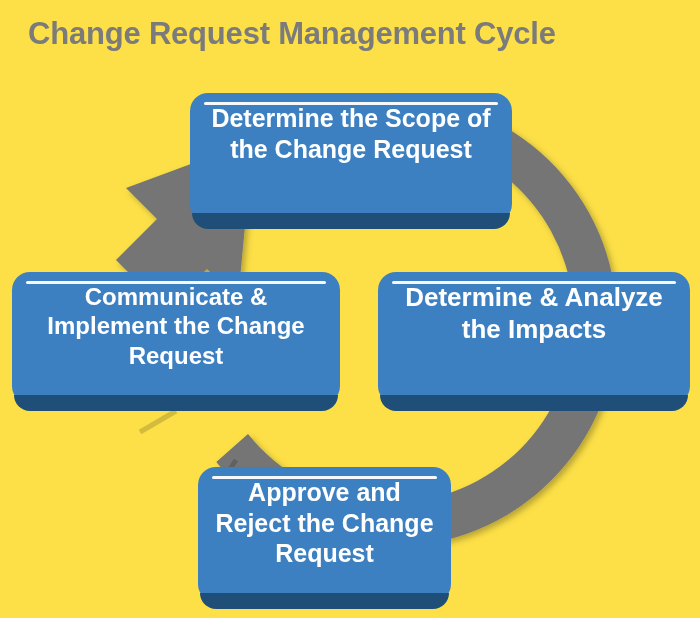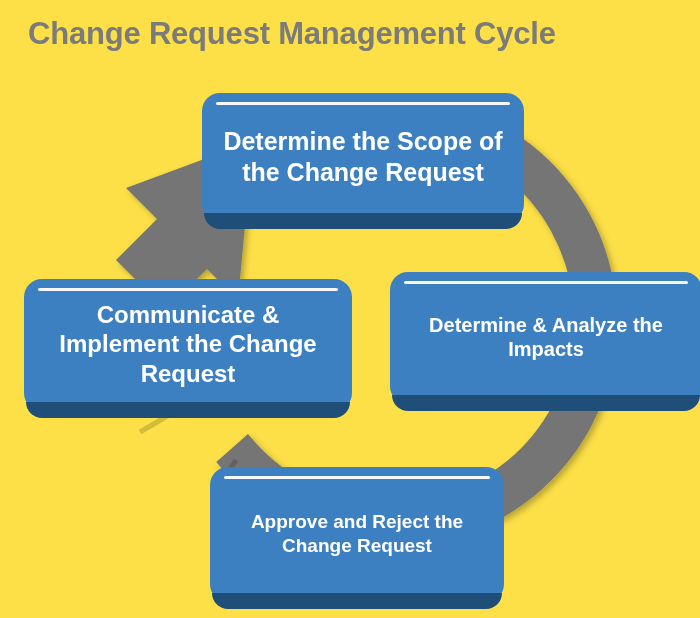--- a/index.html
+++ b/index.html
@@ -45,28 +45,27 @@
   }
 
   
   .node {
     position: absolute;
     box-sizing: border-box;
     border-radius: 18px;
     background: #3d80c2;
     color: #ffffff;
     display: flex;
-    align-items: center;
+    align-items: flex-start;
     justify-content: center;
     text-align: center;
     font-weight: bold;
     line-height: 1.22;
     padding: 10px 14px 12px 14px;
     z-index: 5;
-    margin-left: 12px;
   }
   
   .node::after {
     content: "";
     position: absolute;
     left: 2px;
     right: 2px;
     bottom: -7px;
     height: 16px;
     border-radius: 0 0 18px 18px;
@@ -96,32 +95,32 @@
     top: 93px;
     width: 322px;
     height: 129px;
     font-size: 25px;
   }
   #node-right {
     left: 378px;
     top: 272px;
     width: 312px;
     height: 132px;
-    font-size: 20px;
+    font-size: 26px;
   }
   #node-bottom {
     left: 198px;
     top: 467px;
-    width: 294px;
+    width: 253px;
     height: 135px;
-    font-size: 19px;
+    font-size: 25px;
   }
   #node-left {
     left: 12px;
-    top: 279px;
+    top: 272px;
     width: 328px;
     height: 132px;
     font-size: 24px;
     padding-left: 24px;
     padding-right: 24px;
   }
 </style>
 </head>
 <body>
 

